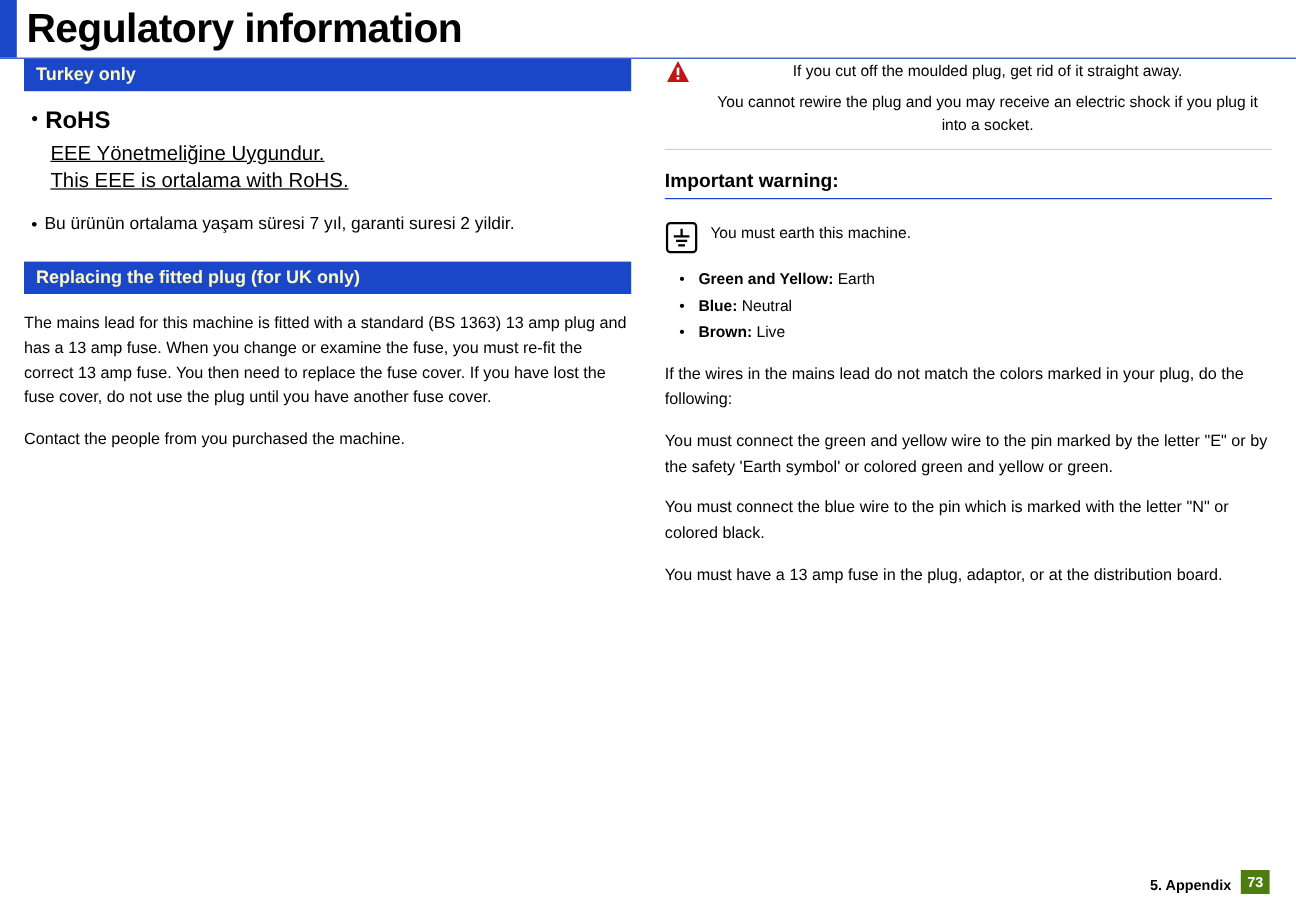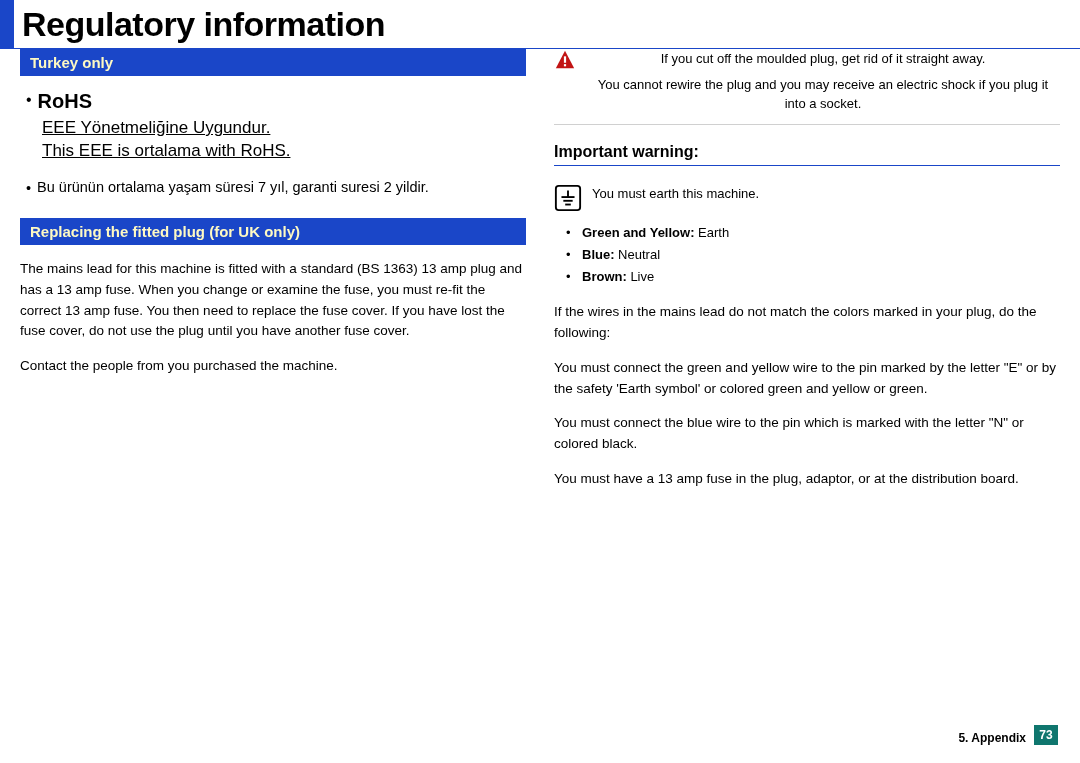--- a/index.html
+++ b/index.html
@@ -129,21 +129,21 @@
     position: absolute;
     bottom: 18px;
     right: 22px;
     font-size: 12px;
     display: flex;
     align-items: flex-end;
     gap: 8px;
   }
   .footer-label { font-weight: 700; }
   .page-box {
-    background: #0f766e;
+    background: #4d7c0f;
     color: #fff;
     width: 24px; height: 20px;
     display: flex;
     align-items: center;
     justify-content: center;
     font-weight: 700;
     font-size: 12px;
   }
 </style>
 </head>

